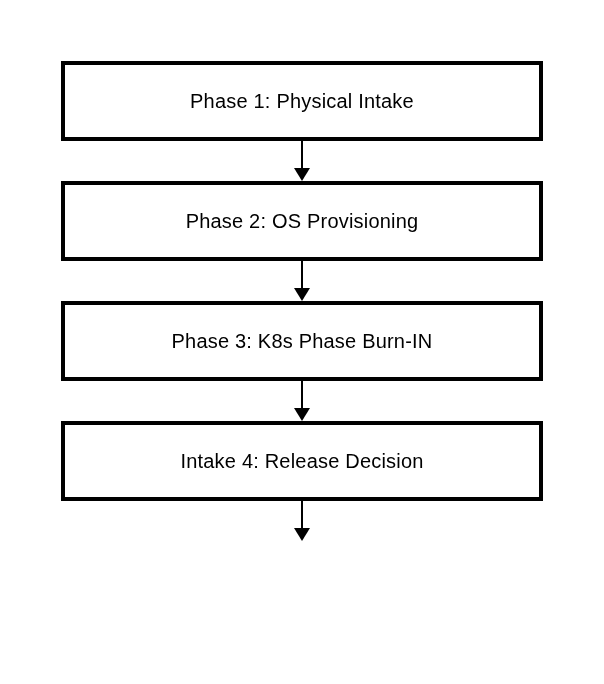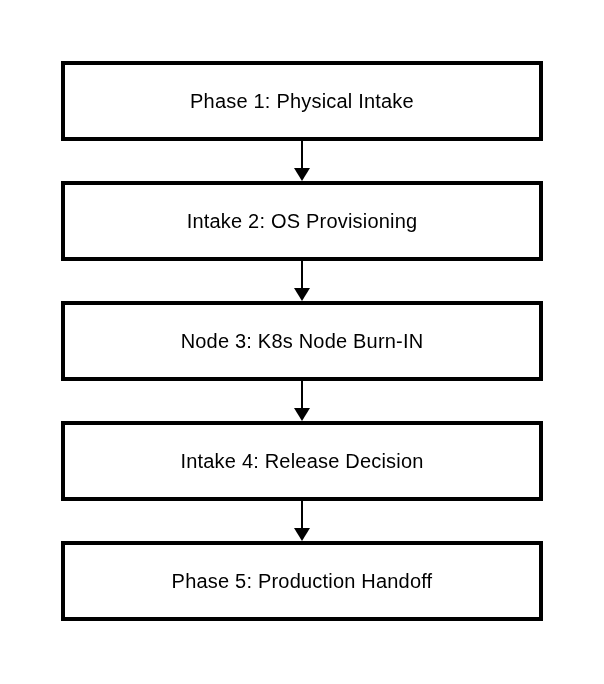--- a/index.html
+++ b/index.html
@@ -71,43 +71,40 @@
   <div class="flow-node">
     <span class="node-label">Phase 1: Physical Intake</span>
   </div>
 
   <div class="flow-arrow">
     <div class="arrow-shaft"></div>
     <div class="arrow-head"></div>
   </div>
 
   <div class="flow-node">
-    <span class="node-label">Intake 2: OS Provisioning</span>
+    <span class="node-label">Phase 2: OS Provisioning</span>
   </div>
 
   <div class="flow-arrow">
     <div class="arrow-shaft"></div>
     <div class="arrow-head"></div>
   </div>
 
   <div class="flow-node">
-    <span class="node-label">Node 3: K8s Node Burn-IN</span>
+    <span class="node-label">Phase 3: K8s Phase Burn-IN</span>
   </div>
 
   <div class="flow-arrow">
     <div class="arrow-shaft"></div>
     <div class="arrow-head"></div>
   </div>
 
   <div class="flow-node">
     <span class="node-label">Intake 4: Release Decision</span>
   </div>
 
   <div class="flow-arrow">
     <div class="arrow-shaft"></div>
     <div class="arrow-head"></div>
   </div>
 
-  <div class="flow-node">
-    <span class="node-label">Phase 5: Production Handoff</span>
-  </div>
 
 </div>
 
 </body></html>

